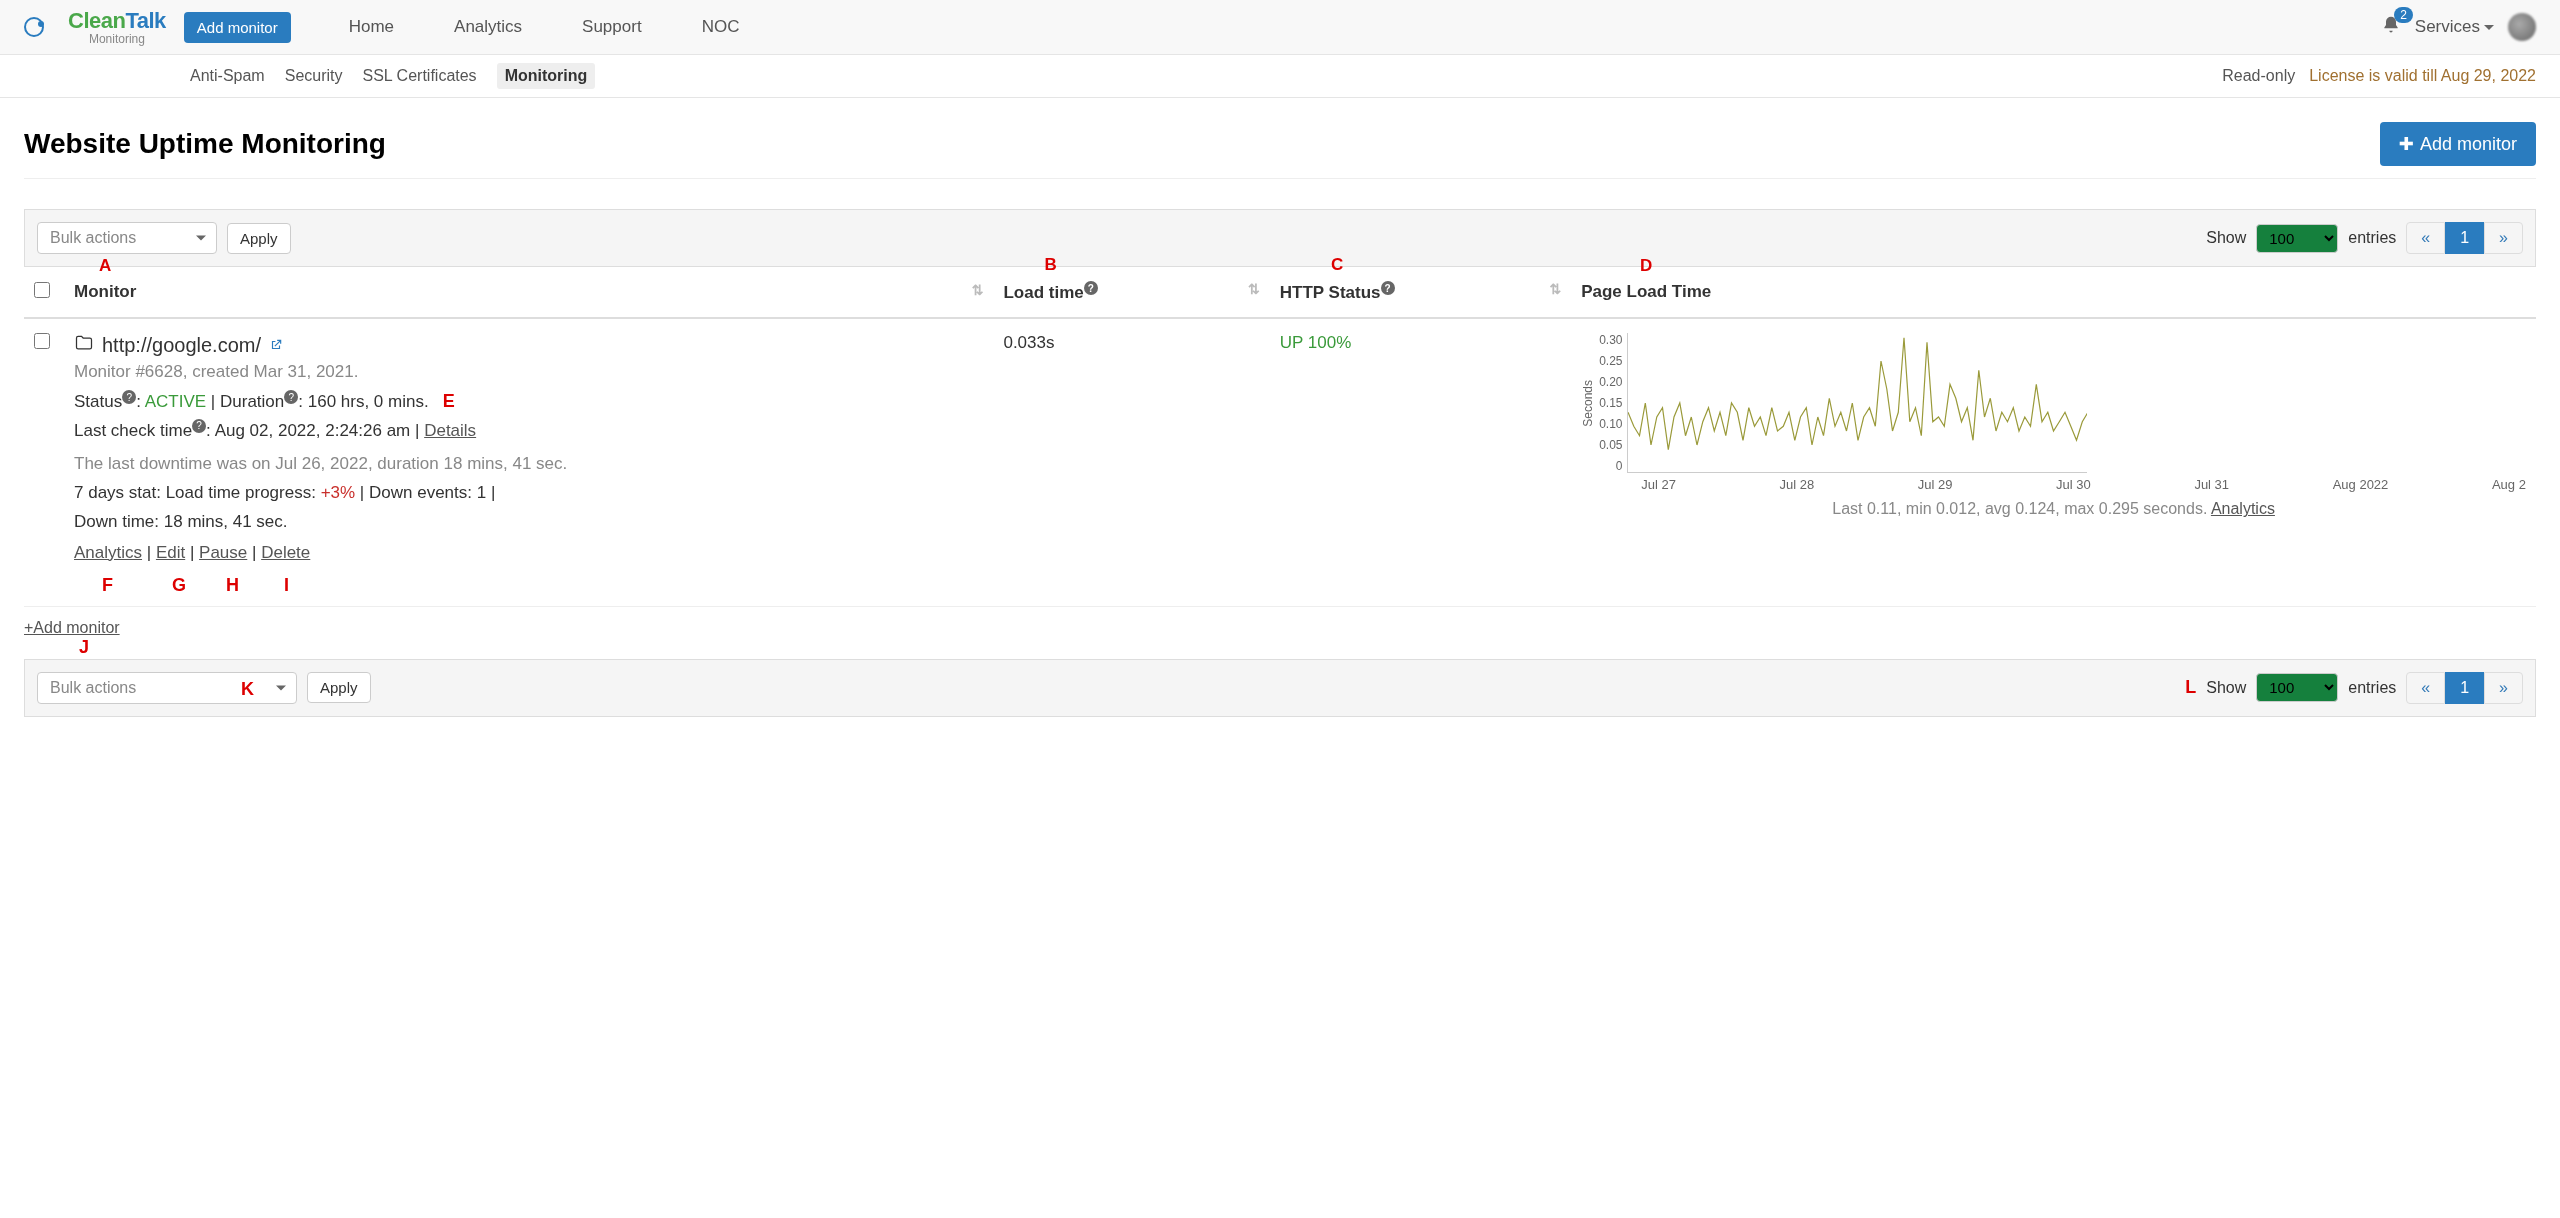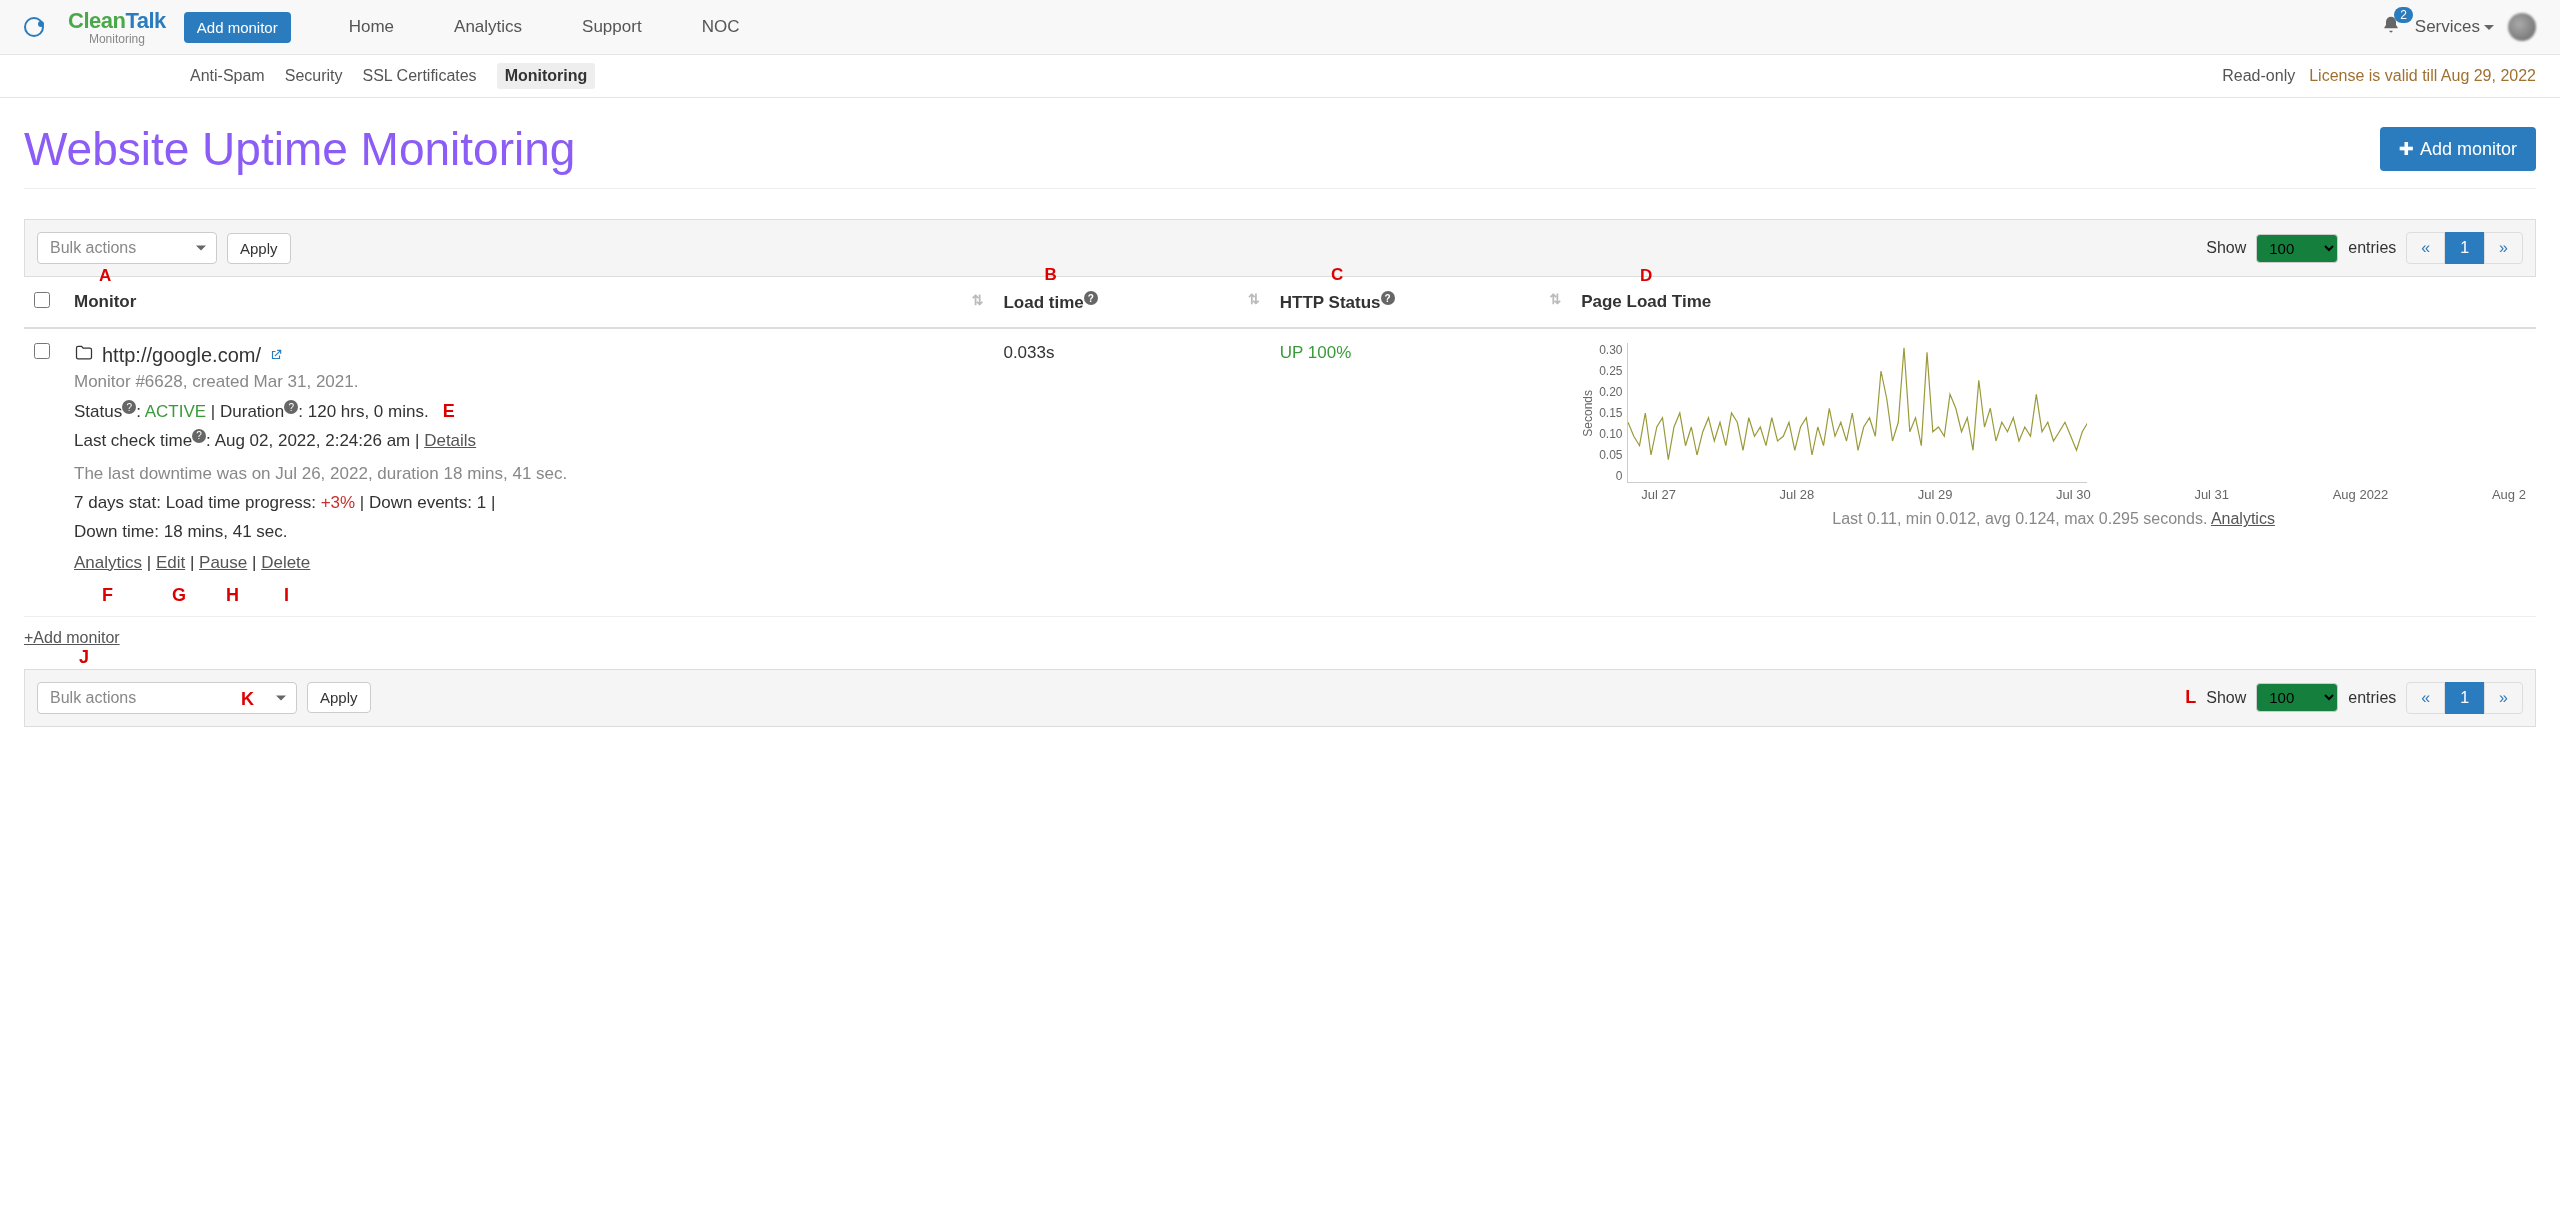--- a/index.html
+++ b/index.html
@@ -46,21 +46,21 @@
 .subnav .tabs { display:flex; gap:20px; color:#555; }
 .subnav .tabs .active { font-weight:600; color:#333; background:#eee; padding:4px 8px; border-radius:3px; }
 .subnav .tabs span { cursor:pointer; padding:4px 0; }
 .subnav-right { margin-left:auto; display:flex; gap:14px; align-items:center; }
 .readonly { color:#555; }
 .license { color:#a07030; }
 
 
 .page { padding: 24px; }
 .page-header { display:flex; align-items:center; border-bottom:1px solid #eee; padding-bottom:12px; margin-bottom:30px; }
-h1 { font-size:46px; font-weight:400; color:#8b5cf6; }
+h1 { font-size:28px; font-weight:700; color:#000000; }
 .btn-lg { padding:10px 18px; font-size:18px; }
 .plus-icon { font-size:18px; margin-right:6px; }
 
 .info-row { display:flex; justify-content:flex-end; gap:14px; font-size:16px; color:#333; margin-bottom:6px; }
 .info-row .muted { color:#888; }
 .refresh svg { width:16px; height:16px; fill:#888; vertical-align:middle; }
 
 
 .toolbar { display:flex; align-items:center; background:#f5f5f5; border:1px solid #ddd; padding:12px; gap:10px; }
 .select-fake { background:#fff; border:1px solid #ccc; border-radius:4px; padding:6px 30px 6px 12px; color:#888; cursor:pointer; position:relative; min-width:180px; }
@@ -220,21 +220,21 @@
                   <path d="M3 6a2 2 0 0 1 2-2h4l2 2h8a2 2 0 0 1 2 2v9a2 2 0 0 1-2 2H5a2 2 0 0 1-2-2V6z"></path>
                 </svg></span>
             <span>http://google.com/</span>
             <span class="ext-icon"><svg viewBox="0 0 24 24">
                   <path d="M14 3h7v7h-2V6.4l-8.3 8.3-1.4-1.4L17.6 5H14V3zM5 5h6v2H7v10h10v-4h2v6H5V5z"></path>
                 </svg></span>
           </div>
           <div class="meta">Monitor #6628, created Mar 31, 2021.</div>
           <div class="row-details">
             <div>
-              <span>Status</span><span class="qmark">?</span>: <span class="green">ACTIVE</span> | <span>Duration</span><span class="qmark">?</span>: <span>120 hrs, 0 mins.</span>
+              <span>Status</span><span class="qmark">?</span>: <span class="green">ACTIVE</span> | <span>Duration</span><span class="qmark">?</span>: <span>160 hrs, 0 mins.</span>
               &nbsp;&nbsp;<span class="red-label">E</span>
             </div>
             <div>
               <span>Last check time</span><span class="qmark">?</span>: <span>Aug 02, 2022, 2:24:26 am</span> | <span class="link">Details</span>
             </div>
             <div class="meta">The last downtime was on Jul 26, 2022, duration 18 mins, 41 sec.</div>
             <div>
               <span>7 days stat: Load time progress: </span><span class="red">+3%</span><span> | Down events: 1 |</span>
             </div>
             <div>Down time: 18 mins, 41 sec.</div>

